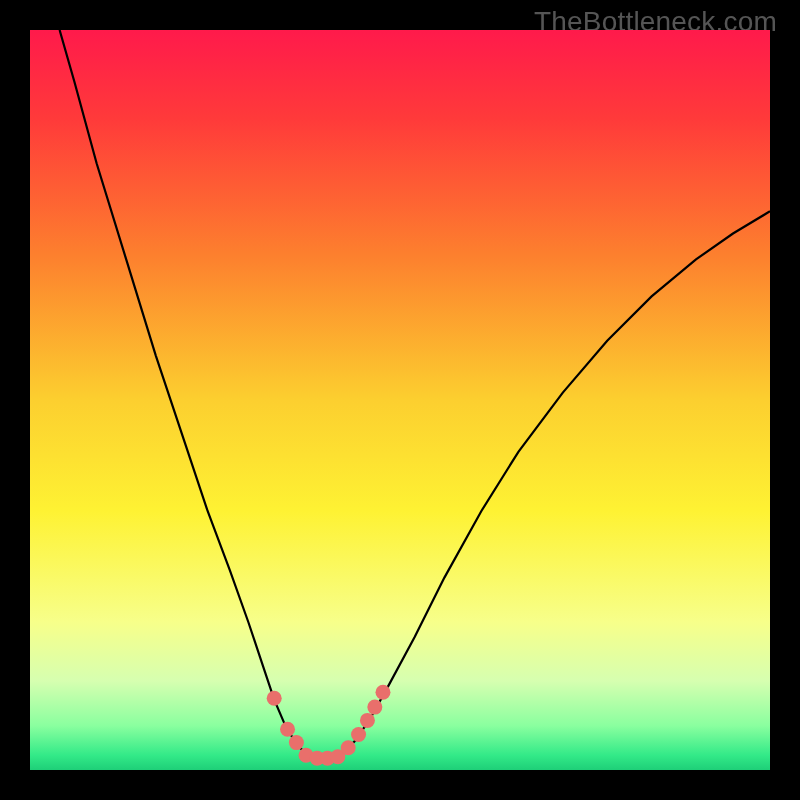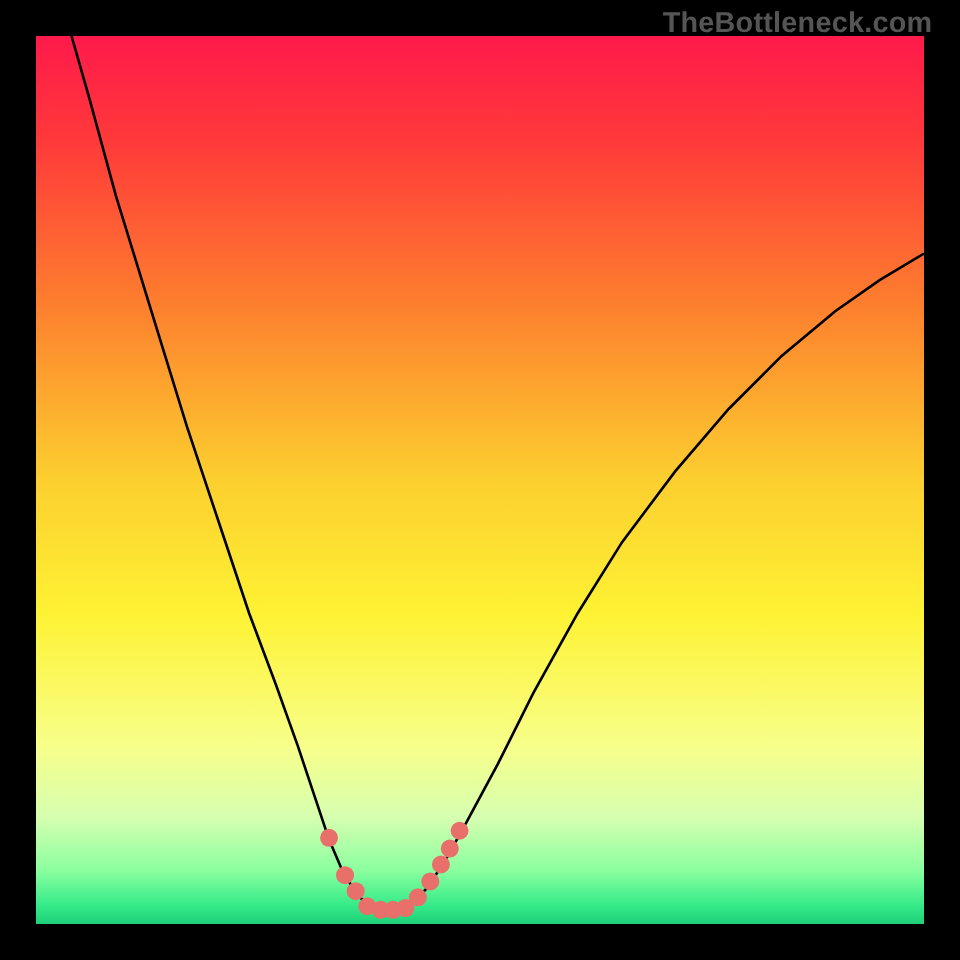--- a/index.html
+++ b/index.html
@@ -16,22 +16,22 @@
     left: 30px;
     top: 30px;
     width: 740px;
     height: 740px;
   }
   .watermark {
     position: absolute;
     top: 6px;
     right: 23px;
     color: #555;
-    font-size: 24px;
-    font-weight: 700;
+    font-size: 28px;
+    font-weight: 400;
     letter-spacing: 0.2px;
     margin-left: 44px;
   }
   svg {
     display: block;
   }
 </style>
 </head>
 <body>
 

